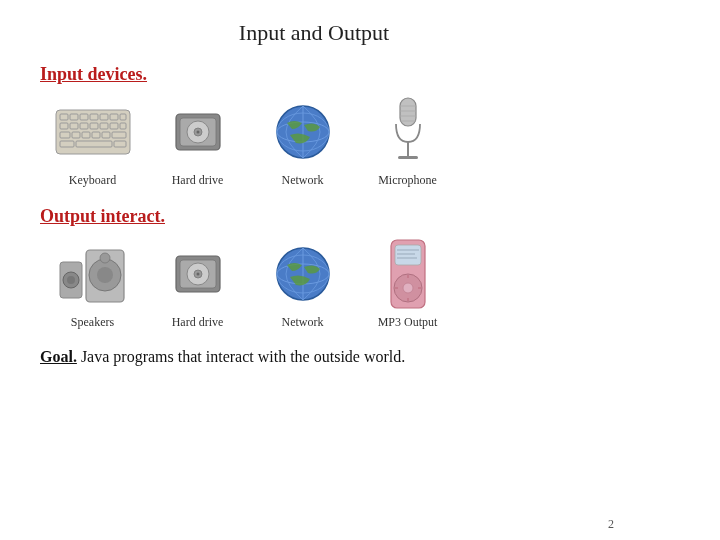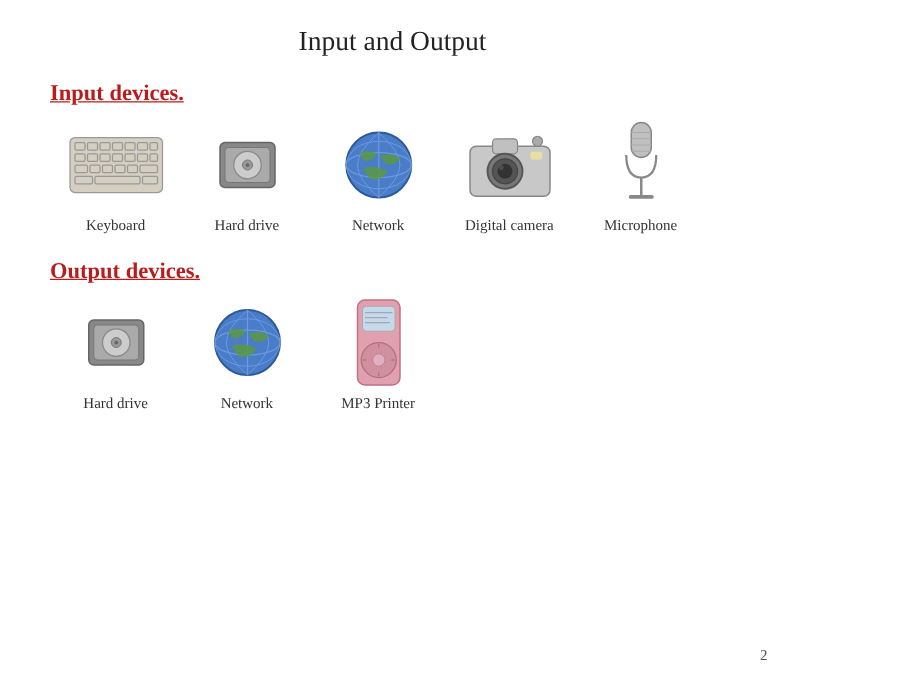--- a/index.html
+++ b/index.html
@@ -155,40 +155,20 @@
             <path d="M 31 5 Q 14 20 14 31 Q 14 42 31 57" fill="none" stroke="#6a9ae0" stroke-width="0.8"></path>
 
             <path d="M 15 22 Q 22 18 30 22 Q 26 28 20 28 Z" fill="#5a9a3a" opacity="0.8"></path>
             <path d="M 32 24 Q 42 20 48 26 Q 44 32 36 30 Z" fill="#5a9a3a" opacity="0.8"></path>
             <path d="M 18 34 Q 28 30 38 36 Q 34 44 24 42 Z" fill="#5a9a3a" opacity="0.8"></path>
           </svg>
         </div>
         <div class="device-label">Network</div>
       </div>
 
-      <div class="device-item">
-        <div class="device-icon">
-          <svg width="72" height="58" viewBox="0 0 72 58">
-
-            <rect x="4" y="14" width="64" height="40" rx="5" fill="#c8c8c8" stroke="#888" stroke-width="1.2"></rect>
-
-            <rect x="22" y="8" width="20" height="12" rx="3" fill="#c0c0c0" stroke="#888" stroke-width="1"></rect>
-
-            <circle cx="32" cy="34" r="14" fill="#777" stroke="#555" stroke-width="1.5"></circle>
-            <circle cx="32" cy="34" r="10" fill="#555" stroke="#444" stroke-width="1"></circle>
-            <circle cx="32" cy="34" r="6" fill="#333"></circle>
-            <circle cx="29" cy="31" r="2" fill="#666" opacity="0.5"></circle>
-
-            <rect x="52" y="18" width="10" height="7" rx="2" fill="#e8e0a0" stroke="#ccc" stroke-width="0.8"></rect>
-
-            <circle cx="58" cy="10" r="4" fill="#aaa" stroke="#888" stroke-width="1"></circle>
-          </svg>
-        </div>
-        <div class="device-label">Digital camera</div>
-      </div>
 
       <div class="device-item">
         <div class="device-icon">
           <svg width="36" height="72" viewBox="0 0 36 72">
 
             <rect x="10" y="2" width="16" height="28" rx="8" fill="#c0c0c0" stroke="#888" stroke-width="1.2"></rect>
 
             <line x1="10" y1="10" x2="26" y2="10" stroke="#aaa" stroke-width="0.8"></line>
             <line x1="10" y1="15" x2="26" y2="15" stroke="#aaa" stroke-width="0.8"></line>
             <line x1="10" y1="20" x2="26" y2="20" stroke="#aaa" stroke-width="0.8"></line>
@@ -200,24 +180,40 @@
             <rect x="8" y="60" width="20" height="3" rx="1.5" fill="#888"></rect>
           </svg>
         </div>
         <div class="device-label">Microphone</div>
       </div>
 
     </div>
   </div>
 
   <div>
-    <div class="section-title">Output devices.</div>
+    <div class="section-title">Output interact.</div>
     <div class="devices-row">
 
 
+      <div class="device-item">
+        <div class="device-icon">
+          <svg width="70" height="68" viewBox="0 0 70 68">
+
+            <rect x="2" y="22" width="22" height="36" rx="3" fill="#aaa" stroke="#888" stroke-width="1"></rect>
+            <circle cx="13" cy="40" r="8" fill="#888" stroke="#666" stroke-width="1"></circle>
+            <circle cx="13" cy="40" r="4" fill="#777"></circle>
+
+            <rect x="28" y="10" width="38" height="52" rx="4" fill="#bbb" stroke="#888" stroke-width="1.2"></rect>
+            <circle cx="47" cy="35" r="16" fill="#999" stroke="#777" stroke-width="1"></circle>
+            <circle cx="47" cy="35" r="8" fill="#888"></circle>
+            <circle cx="47" cy="18" r="5" fill="#999" stroke="#777" stroke-width="0.8"></circle>
+          </svg>
+        </div>
+        <div class="device-label">Speakers</div>
+      </div>
 
       <div class="device-item">
         <div class="device-icon">
           <svg width="60" height="60" viewBox="0 0 60 60">
             <rect x="8" y="12" width="44" height="36" rx="4" fill="#888" stroke="#666" stroke-width="1.2"></rect>
             <rect x="12" y="16" width="36" height="28" rx="3" fill="#aaa" stroke="#777" stroke-width="0.8"></rect>
             <circle cx="30" cy="30" r="11" fill="#ccc" stroke="#888" stroke-width="1"></circle>
             <circle cx="30" cy="30" r="4" fill="#999" stroke="#777" stroke-width="0.8"></circle>
             <circle cx="30" cy="30" r="1.5" fill="#666"></circle>
           </svg>
@@ -257,21 +253,24 @@
 
             <circle cx="21" cy="50" r="14" fill="#d090a0" stroke="#b07080" stroke-width="1"></circle>
             <circle cx="21" cy="50" r="5" fill="#e0b0c0" stroke="#c08090" stroke-width="0.8"></circle>
 
             <line x1="21" y1="37" x2="21" y2="40" stroke="#c07080" stroke-width="1.2"></line>
             <line x1="21" y1="60" x2="21" y2="63" stroke="#c07080" stroke-width="1.2"></line>
             <line x1="8" y1="50" x2="11" y2="50" stroke="#c07080" stroke-width="1.2"></line>
             <line x1="31" y1="50" x2="34" y2="50" stroke="#c07080" stroke-width="1.2"></line>
           </svg>
         </div>
-        <div class="device-label">MP3 Printer</div>
+        <div class="device-label">MP3 Output</div>
       </div>
 
     </div>
   </div>
 
+  <div class="goal-section">
+    <span class="goal-word">Goal.</span><span> Java programs that interact with the outside world.</span>
+  </div>
 
   <div class="page-num">2</div>
 </div>
 
 </body></html>

